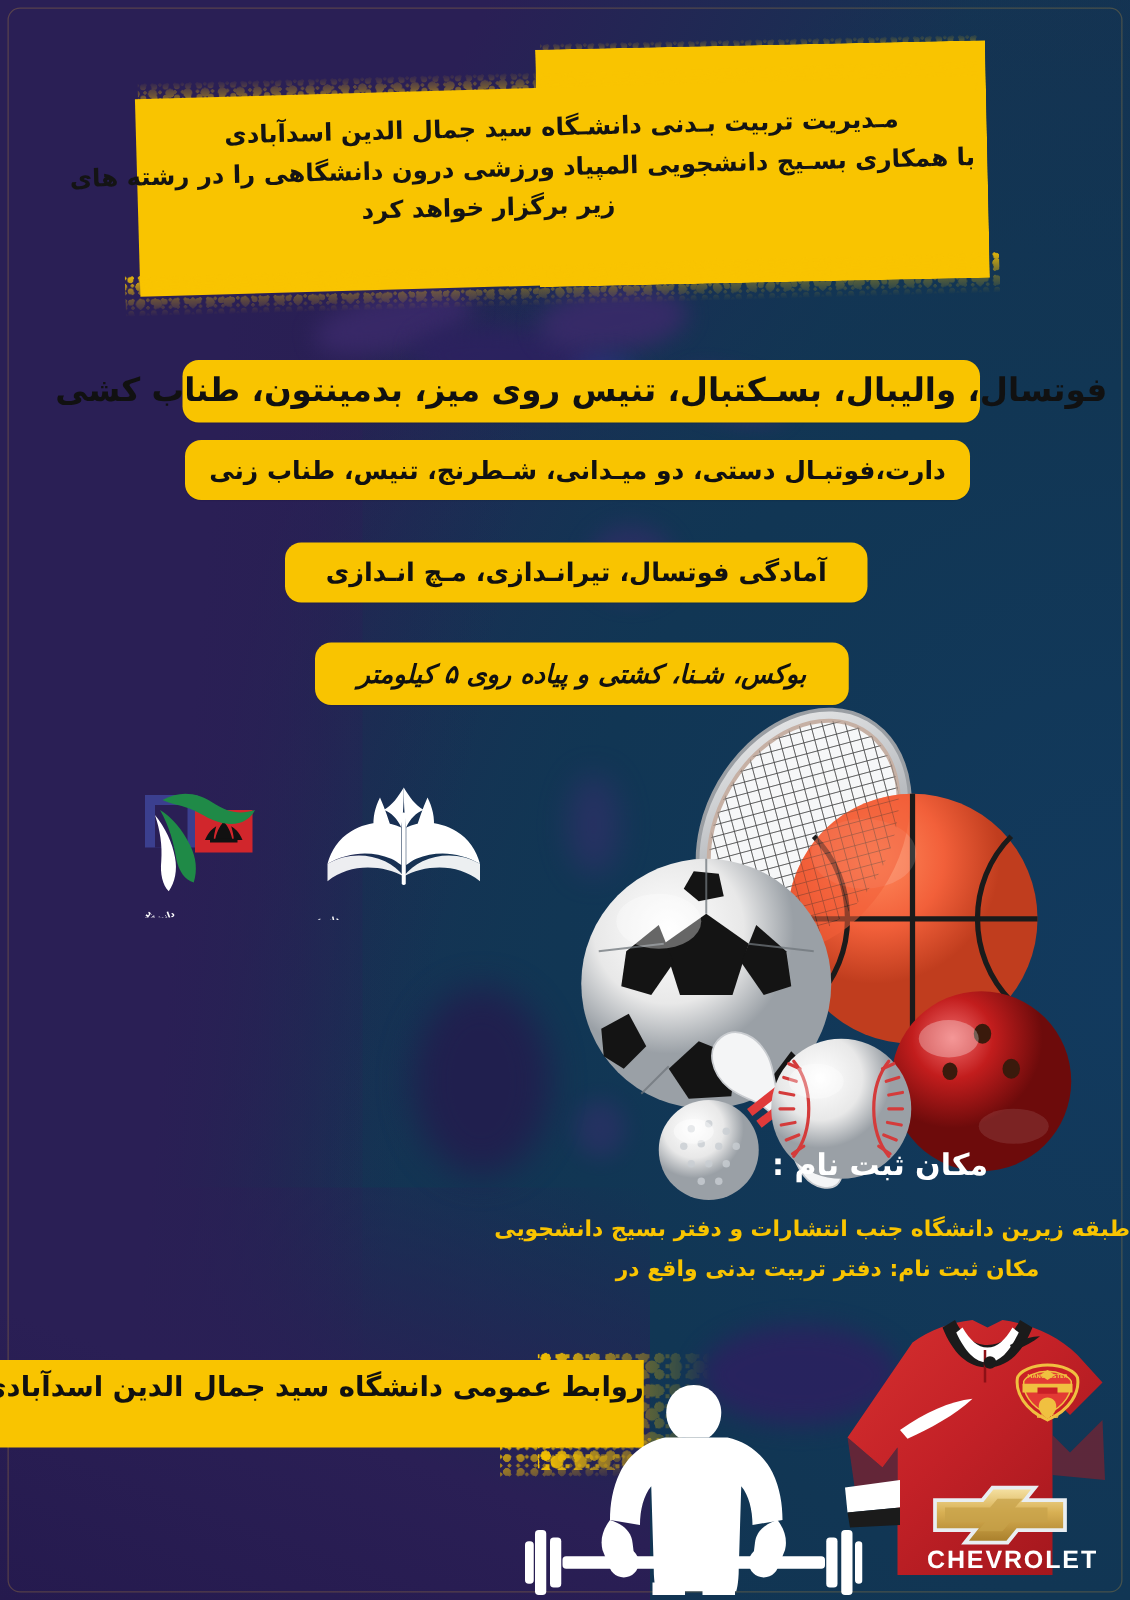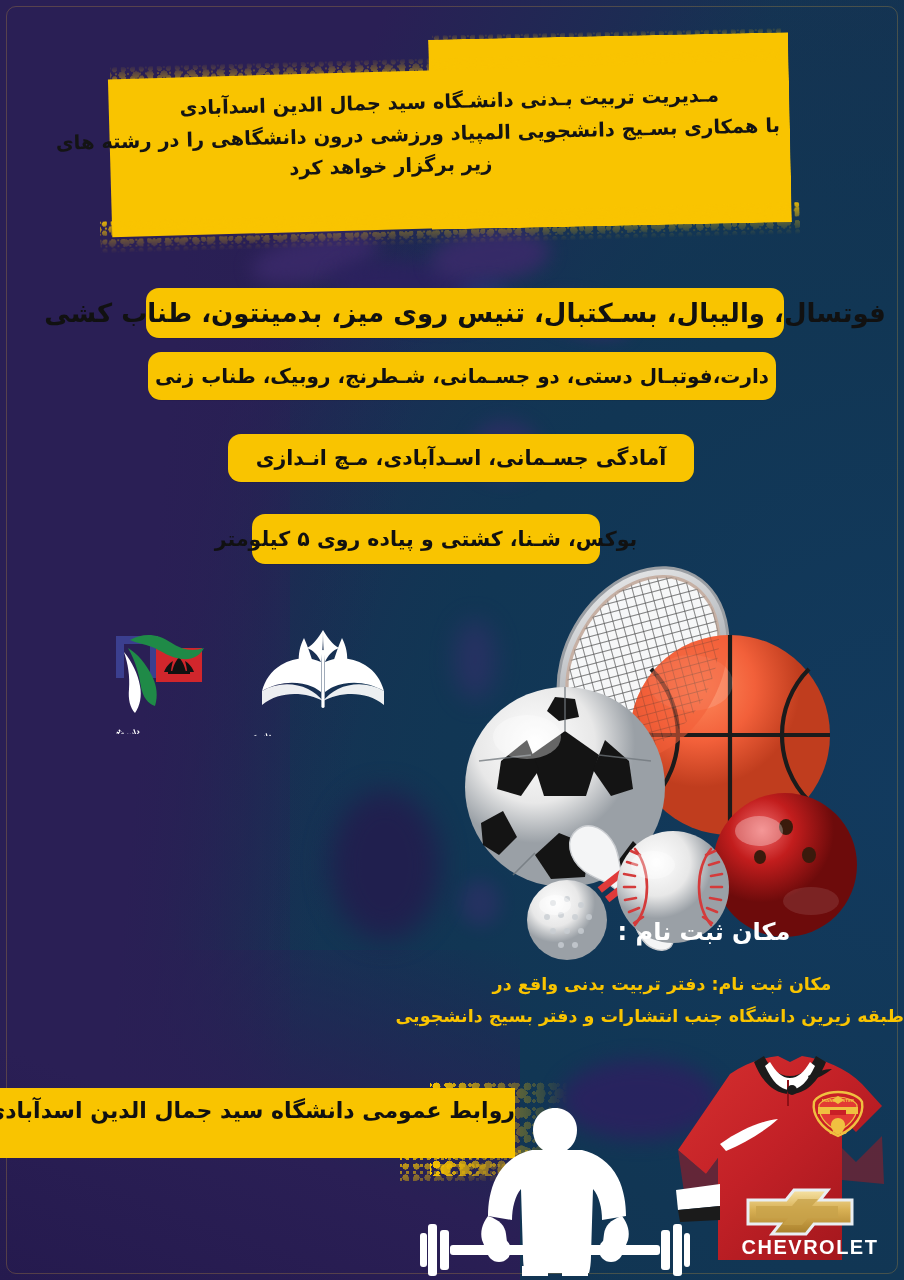--- a/index.html
+++ b/index.html
@@ -118,21 +118,21 @@
     border-radius:13px;
     font-weight:bold;
     direction:rtl;
     display:flex; align-items:center; justify-content:center;
     white-space:nowrap;
     box-shadow:0 1px 0 rgba(0,0,0,.08);
   }
   .pill-1{ left:146px; top:272px; width:638px; height:50px; font-size:26px;margin-top:16px; }
   .pill-2{ left:148px; top:352px; width:628px; height:48px; font-size:20px; }
   .pill-3{ left:228px; top:434px; width:466px; height:48px; font-size:20.5px; }
-  .pill-4{ left:252px; top:514px; width:348px; height:50px; font-size:20.5px; }
+  .pill-4{ left:252px; top:514px; width:427px; height:50px; font-size:20.5px;font-style:italic; }
 
   
   .logos{ position:absolute; left:80px; top:608px; width:320px; height:150px; }
   .logo-basij{ position:absolute; left:14px; top:6px; width:140px; height:120px; }
   .logo-univ { position:absolute; left:168px; top:8px; width:150px; height:120px; }
 
   
   .equipment{ position:absolute; left:455px; top:565px; width:450px; height:400px; }
 
   
@@ -230,22 +230,22 @@
     <div class="spray spray-bot"></div>
 
     <div class="header-text">
       <div>مـدیریت تربیت بـدنی دانشـگاه سید جمال الدین اسدآبادی</div>
       <div>با همکاری بسـیج دانشجویی المپیاد ورزشی درون دانشگاهی را در رشته های</div>
       <div class="l3">زیر برگزار خواهد کرد</div>
     </div>
   </div>
 
   <div class="pill pill-1">فوتسال، والیبال، بسـکتبال، تنیس روی میز، بدمینتون، طناب کشی</div>
-  <div class="pill pill-2">دارت،فوتبـال دستی، دو جسـمانی، شـطرنج، روبیک، طناب زنی</div>
-  <div class="pill pill-3">آمادگی جسـمانی، اسـدآبادی، مـچ انـدازی</div>
+  <div class="pill pill-2">دارت،فوتبـال دستی، دو میـدانی، شـطرنج، تنیس، طناب زنی</div>
+  <div class="pill pill-3">آمادگی فوتسال، تیرانـدازی، مـچ انـدازی</div>
   <div class="pill pill-4">بوکس، شـنا، کشتی و پیاده روی ۵ کیلومتر</div>
 
   <div class="logos">
 
     <svg class="logo-basij" viewBox="0 0 140 120">
       <rect x="22" y="22" width="42" height="42" fill="#3b3f8f"></rect>
       <rect x="30" y="30" width="26" height="34" fill="#2a1f55"></rect>
       <rect x="62" y="34" width="46" height="34" fill="#d1262c"></rect>
       <g fill="#111">
         <path d="M78 58c2-9 5-12 7-15 2 3 5 6 7 15z"></path>
@@ -400,22 +400,22 @@
         <circle cx="126" cy="366" r="3"></circle>
           <circle cx="106" cy="380" r="3"></circle>
           <circle cx="120" cy="380" r="3"></circle>
       </g>
       <ellipse cx="100" cy="340" rx="16" ry="10" fill="#ffffff" opacity="0.45"></ellipse>
     </g>
   </svg>
 
   <div class="reg-place-label">مکان ثبت نام :</div>
   <div class="reg-place-value">
+    <div>طبقه زیرین دانشگاه جنب انتشارات و دفتر بسیج دانشجویی</div>
     <div>مکان ثبت نام: دفتر تربیت بدنی واقع در</div>
-    <div>طبقه زیرین دانشگاه جنب انتشارات و دفتر بسیج دانشجویی</div>
   </div>
 
   <div class="bb-spray"></div>
   <div class="bb-spray2"></div>
   <div class="bottom-banner"></div>
   <div class="bottom-banner-text">روابط عمومی دانشگاه سید جمال الدین اسدآبادی</div>
 
   <svg class="athlete" viewBox="0 0 270 180">
     <g fill="#ffffff">
 

